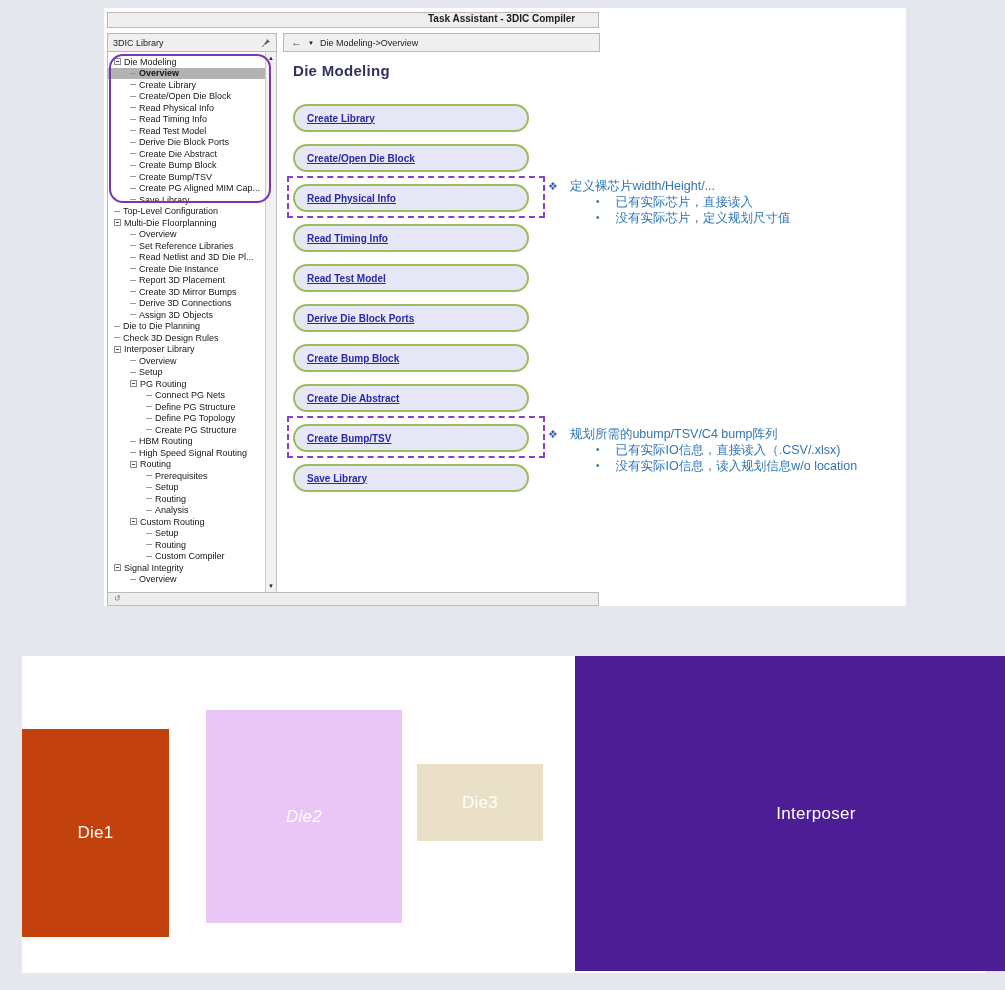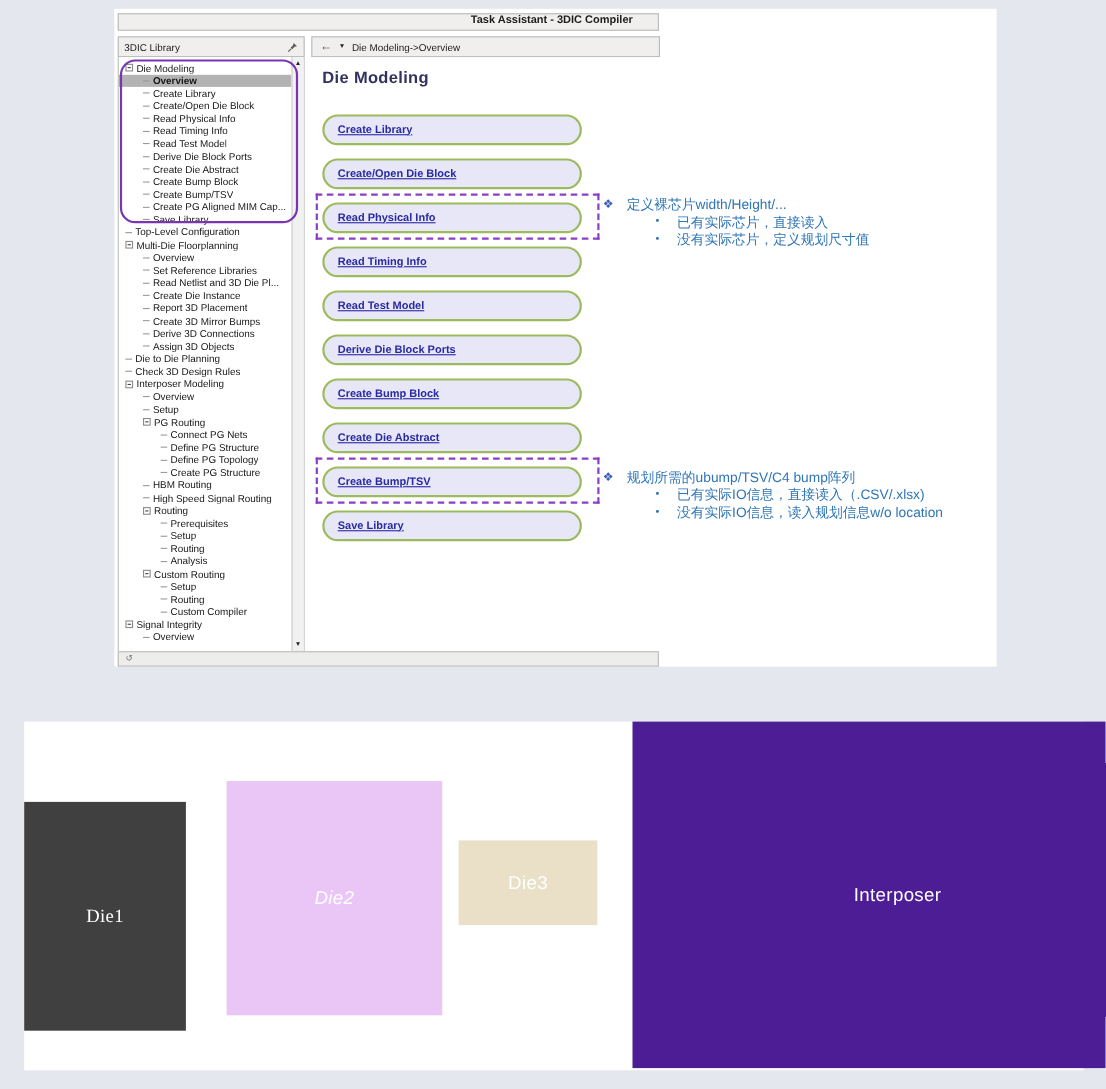--- a/index.html
+++ b/index.html
@@ -222,21 +222,21 @@
           <div class="tree-row lvl0">
             <span class="conn"></span>
             <span class="lbl">Die to Die Planning</span>
           </div>
           <div class="tree-row lvl0">
             <span class="conn"></span>
             <span class="lbl">Check 3D Design Rules</span>
           </div>
           <div class="tree-row lvl0">
             <span class="bbox"></span>
-            <span class="lbl">Interposer Modeling</span>
+            <span class="lbl">Interposer Library</span>
           </div>
           <div class="tree-row lvl1">
             <span class="conn"></span>
             <span class="lbl">Overview</span>
           </div>
           <div class="tree-row lvl1">
             <span class="conn"></span>
             <span class="lbl">Setup</span>
           </div>
           <div class="tree-row lvl1">
@@ -387,21 +387,21 @@
       </div>
       <div class="nb">
         <span class="dot">•</span>
         <span>没有实际IO信息，读入规划信息w/o location</span>
       </div>
     </div>
 
   </div>
 
   <div class="slide2">
-    <div class="blk b0" style="background: #404040; font-family: Liberation Serif, serif;">
+    <div class="blk b0" style="background: #c2410c;">
       <span class="blbl">Die1</span>
     </div>
     <div class="blk b1" style="background: rgb(233, 198, 246);">
       <span class="blbl">Die2</span>
     </div>
     <div class="blk b2" style="background: rgb(234, 223, 199);">
       <span class="blbl">Die3</span>
     </div>
     <div class="blk b3" style="background: #4c1d95; padding-left: 36px;">
       <span class="blbl">Interposer</span>

